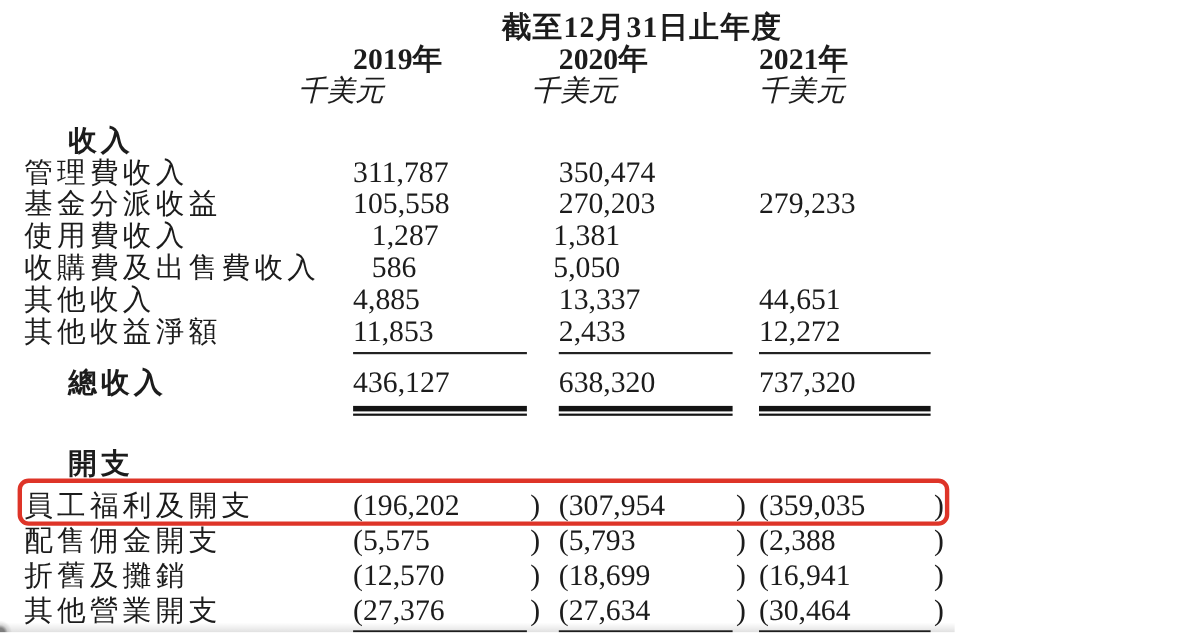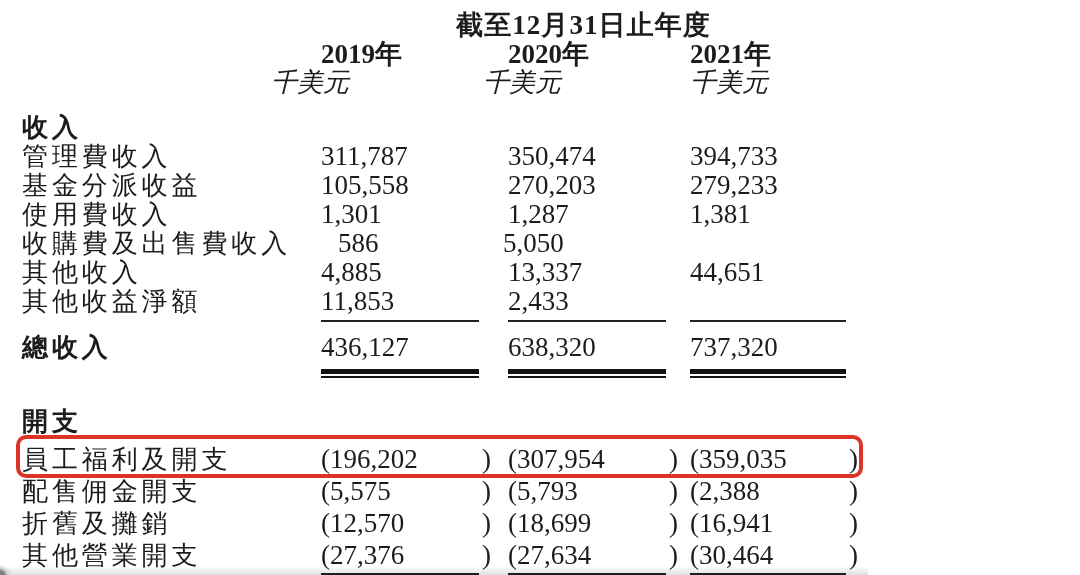--- a/index.html
+++ b/index.html
@@ -17,21 +17,21 @@
   .row {
     display: grid;
     grid-template-columns: 1fr 170px 187px 180px;
     align-items: baseline;
   }
   .lbl {
     font-size: 26px;
     letter-spacing: 0.15em;
     white-space: nowrap;
   }
-  .bold { font-weight: bold; }
+  .bold { font-weight: bold; margin-left: 40px; }
   .num {
     position: relative;
     font-size: 27px;
     padding-right: 12px;
     white-space: nowrap;
   }
   .c2 { padding-left: 17px; }
   .c3 { padding-left: 12px; }
   .num .hang { position: absolute; right: 0; }
   .period-cell {
@@ -124,49 +124,48 @@
   </div>
 
   <div class="row r-sec-title">
     <div class="lbl bold">收入</div>
   </div>
 
   <div class="row r-item">
     <div class="lbl">管理費收入</div>
     <div class="num">311,787</div>
     <div class="num c2">350,474</div>
-    <div class="num c3">394,733</div>
   </div>
   <div class="row r-item">
     <div class="lbl">基金分派收益</div>
     <div class="num">105,558</div>
     <div class="num c2">270,203</div>
     <div class="num c3">279,233</div>
   </div>
   <div class="row r-item">
     <div class="lbl">使用費收入</div>
-    <div class="num">1,301</div>
     <div class="num c2">1,287</div>
     <div class="num c3">1,381</div>
   </div>
   <div class="row r-item">
     <div class="lbl">收購費及出售費收入</div>
     <div class="num c2">586</div>
     <div class="num c3">5,050</div>
   </div>
   <div class="row r-item">
     <div class="lbl">其他收入</div>
     <div class="num">4,885</div>
     <div class="num c2">13,337</div>
     <div class="num c3">44,651</div>
   </div>
   <div class="row r-item">
     <div class="lbl">其他收益淨額</div>
     <div class="num">11,853</div>
     <div class="num c2">2,433</div>
+    <div class="num c3">12,272</div>
   </div>
 
   <div class="row rule-row">
     <div></div>
     <div class="num">
         <div class="rule"></div>
       </div>
     <div class="num c2">
         <div class="rule"></div>
       </div>

